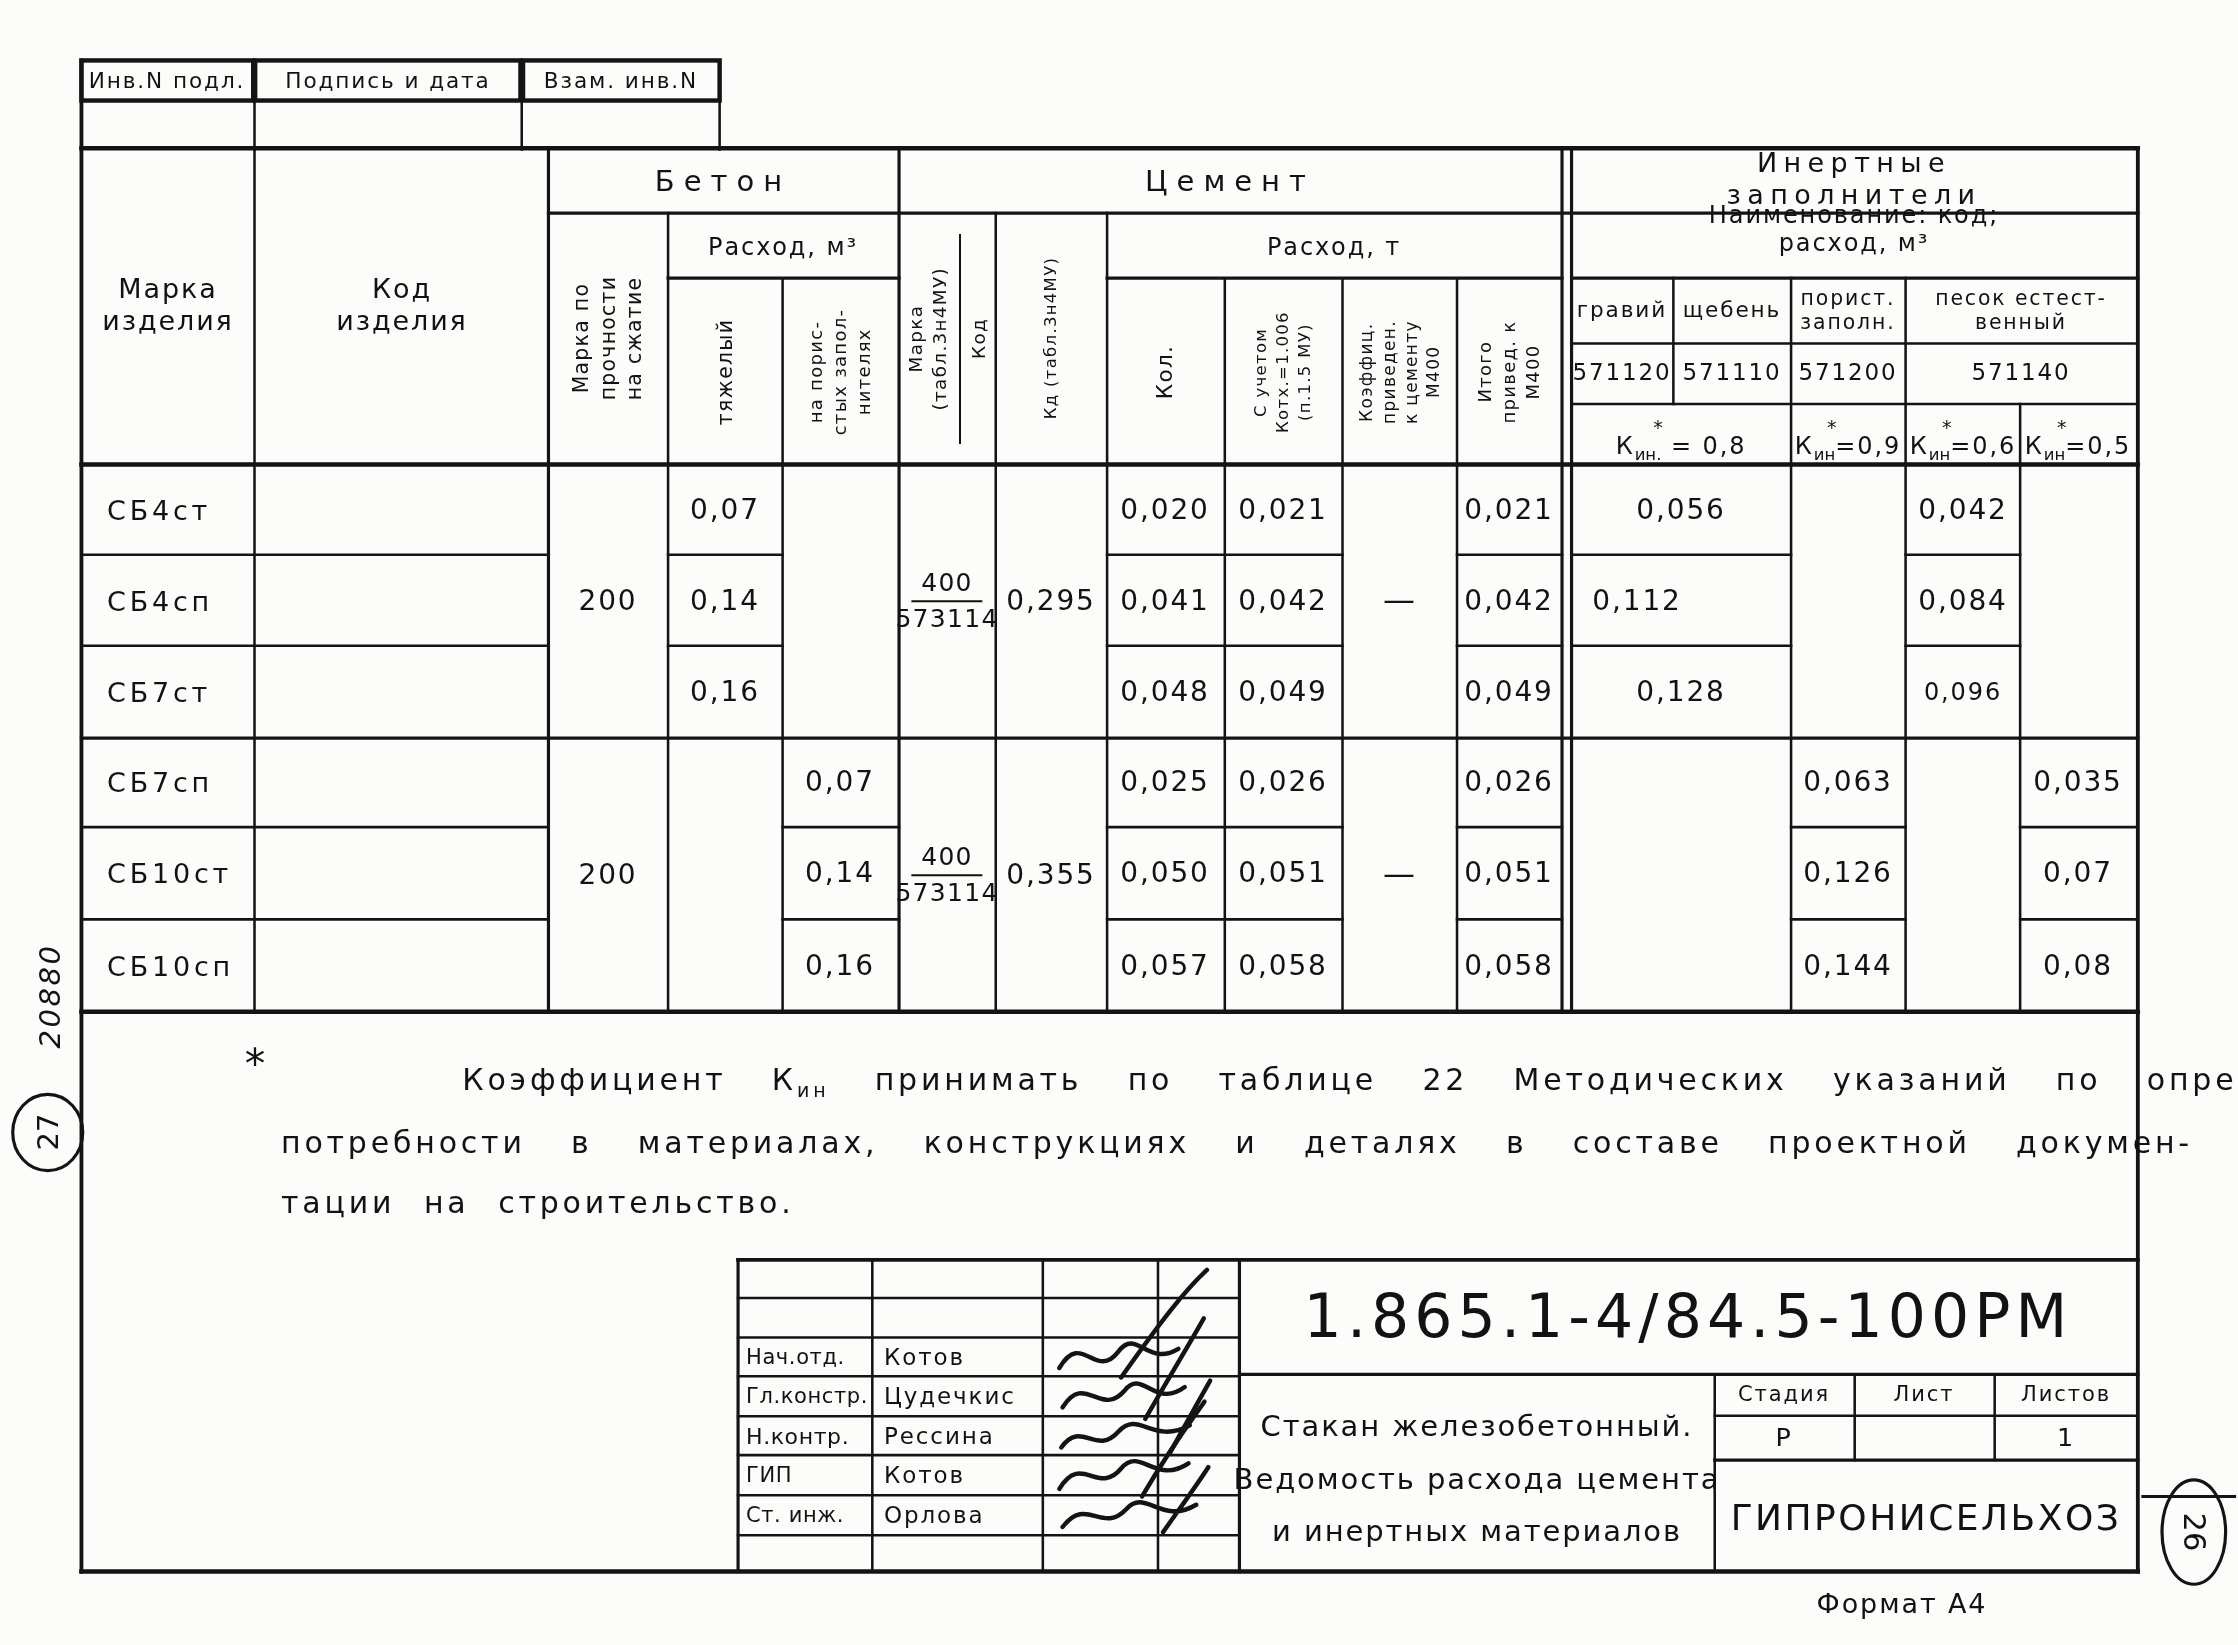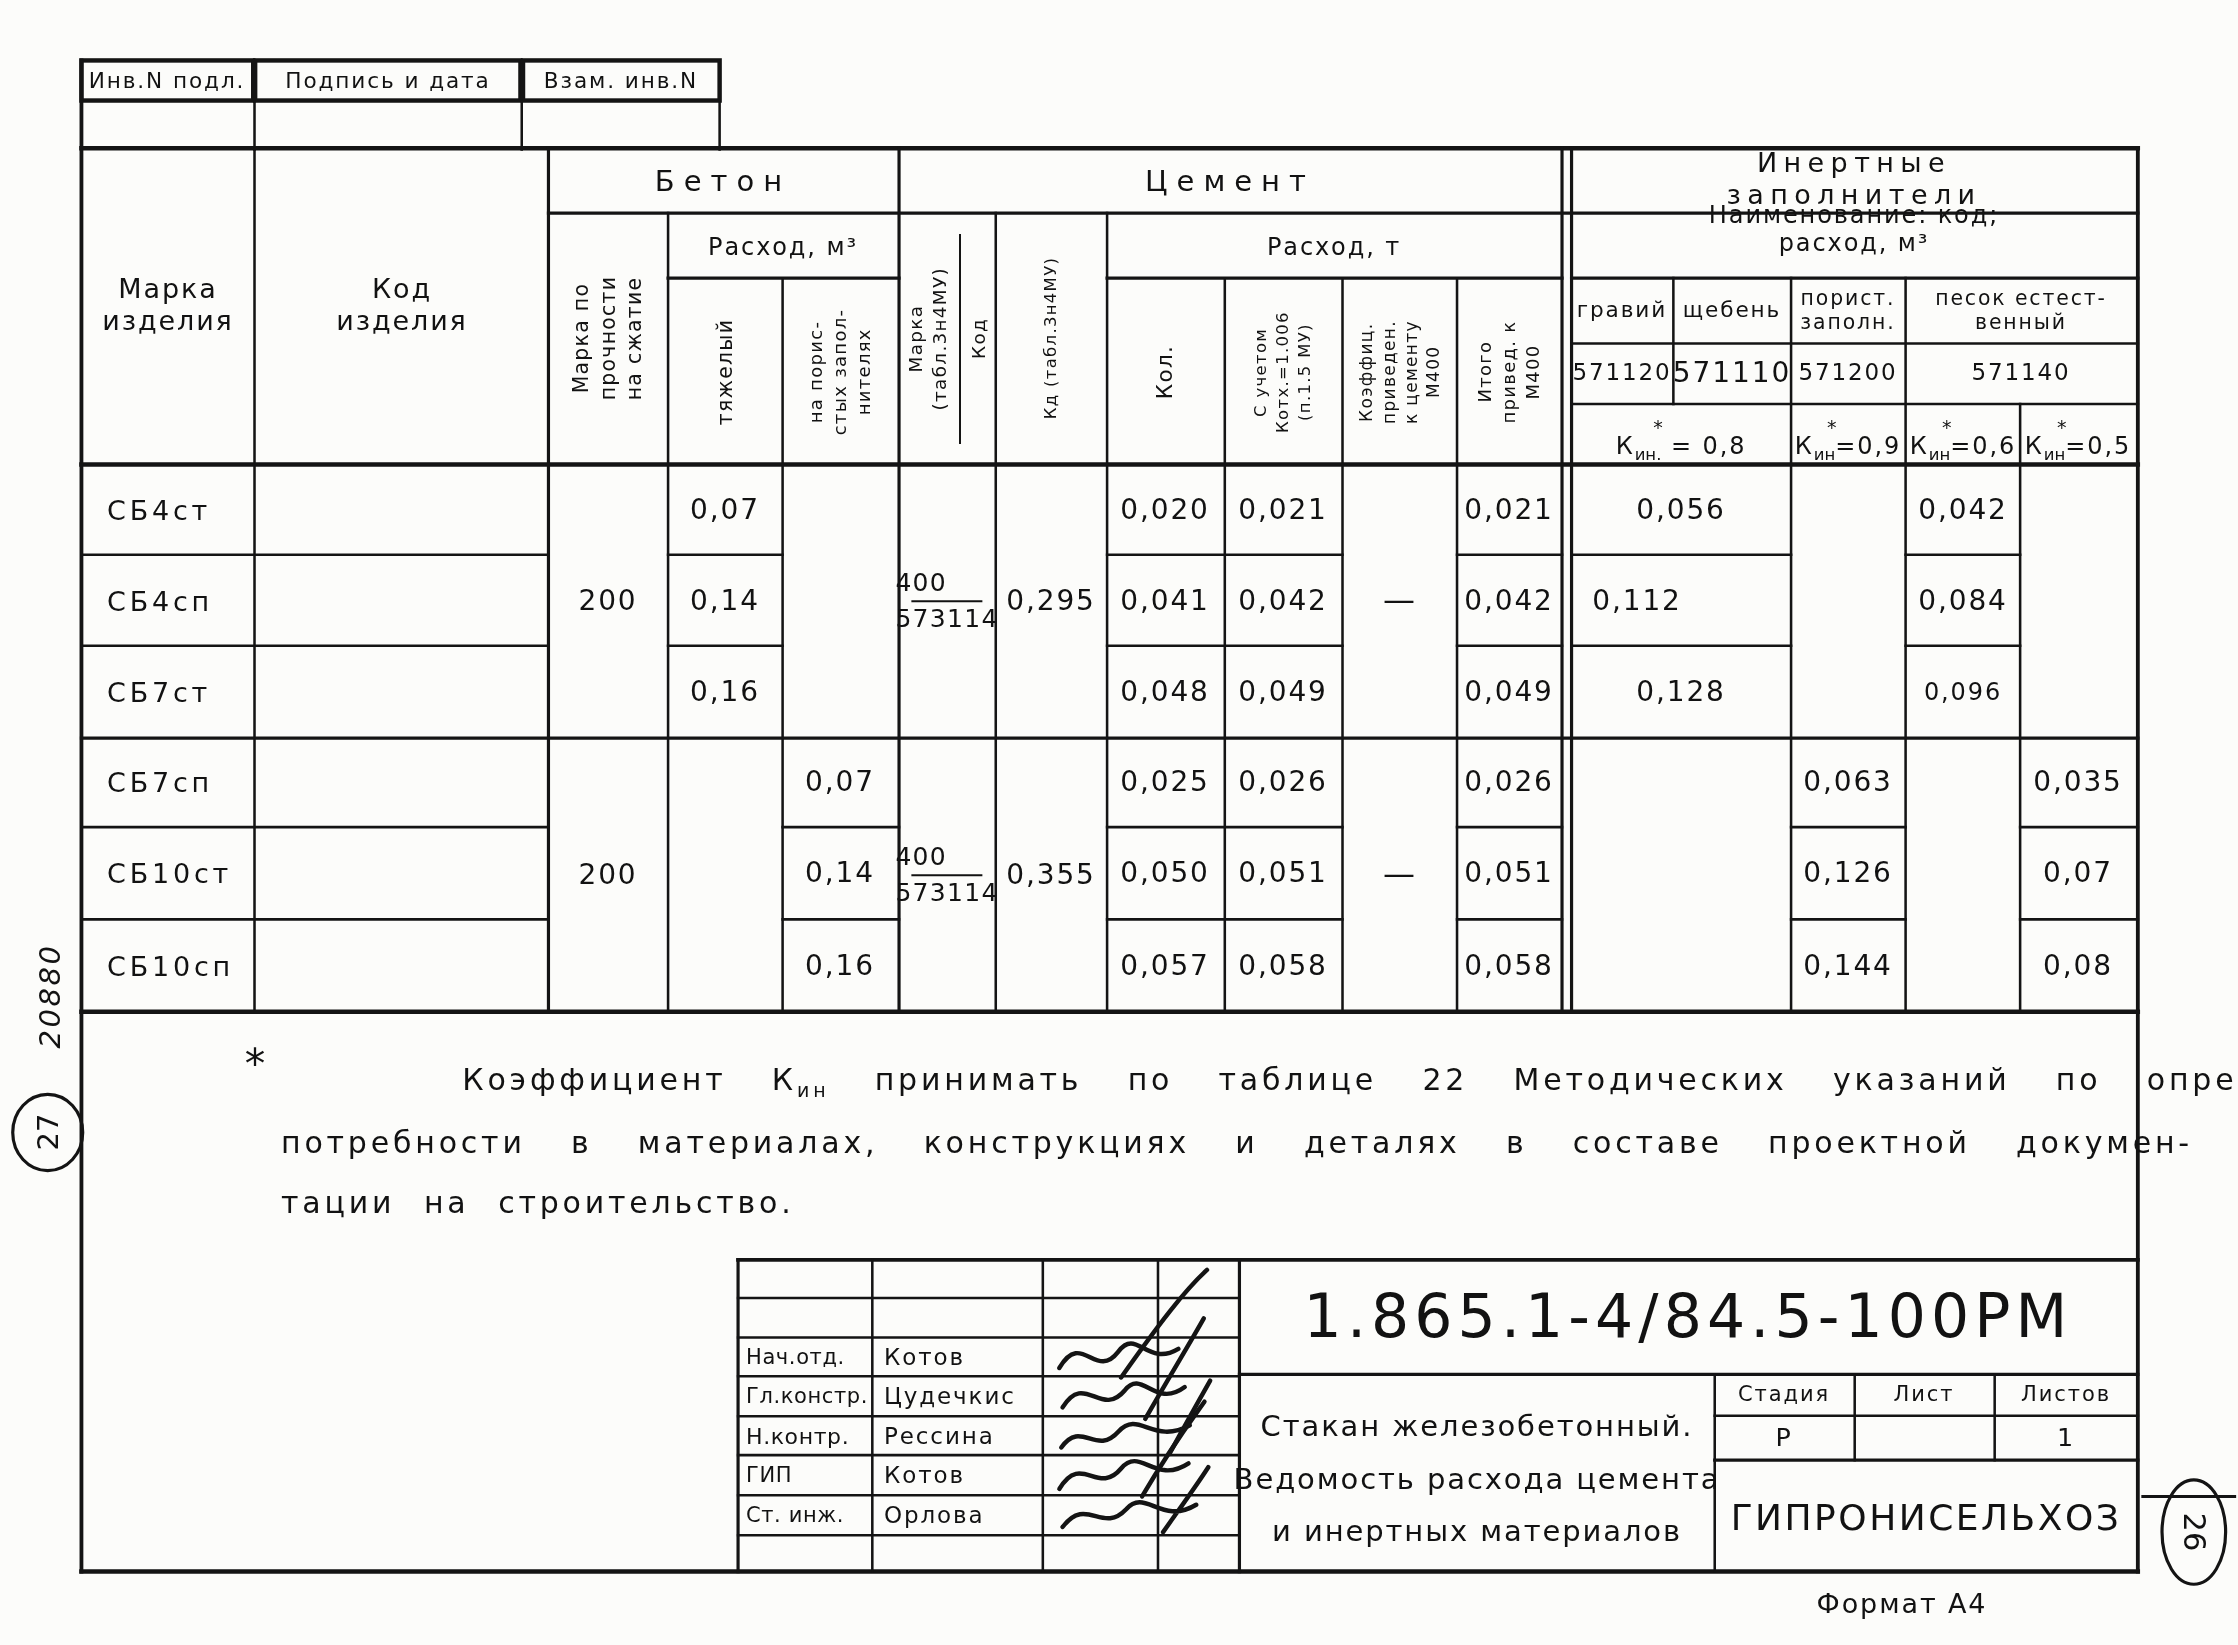--- a/index.html
+++ b/index.html
@@ -6,21 +6,21 @@
   #sheet{
     position:relative;width:2239px;height:1646px;background:#fcfcfa;
     font-family:"DejaVu Sans", sans-serif;color:#121212;overflow:hidden;
   }
   #gridsvg{position:absolute;left:0;top:0;width:2239px;height:1646px;}
   .t{position:absolute;transform:translate(-50%,-50%);text-align:center;
      white-space:pre-line;line-height:1.18;letter-spacing:1.9px;}
   .tl{position:absolute;transform:translateY(-50%);white-space:pre;letter-spacing:1.9px;}
   .v{position:absolute;writing-mode:vertical-rl;transform:translate(-50%,-50%) rotate(180deg);
      white-space:pre-line;line-height:1.32;letter-spacing:1.3px;text-align:center;}
-  .frac{position:absolute;transform:translate(-50%,-50%);text-align:left;
+  .frac{position:absolute;transform:translate(-50%,-50%);text-align:center;
         font-size:25px;line-height:1.12;letter-spacing:1.3px;}
   .fbar{width:71px;height:2.5px;background:#121212;margin:2.5px auto;}
   .kw{position:relative;display:inline-block;}
   .kw .star{position:absolute;top:-16.5px;right:-1.3px;font-size:19px;letter-spacing:0;}
   .kw sub{font-size:16.5px;letter-spacing:0;}
   sub.fn{font-size:19px;}
   .rot{position:absolute;transform:translate(-50%,-50%) rotate(-90deg);}
   .rotr{position:absolute;transform:translate(-50%,-50%) rotate(90deg);}
 </style>
 </head>
@@ -189,21 +189,21 @@
 М400</div>
 
   <div class="t" style="left:1622px;top:310px;font-size:21.6px">гравий</div>
   <div class="t" style="left:1732px;top:310px;font-size:21.6px">щебень</div>
   <div class="t" style="left:1848px;top:310px;font-size:20.4px">порист.
 заполн.</div>
   <div class="t" style="left:2021px;top:310px;font-size:20.4px">песок естест-
 венный</div>
 
   <div class="t" style="left:1622px;top:373px;font-size:23px">571120</div>
-  <div class="t" style="left:1732px;top:373px;font-size:28px">571110</div>
+  <div class="t" style="left:1732px;top:373px;font-size:23px">571110</div>
   <div class="t" style="left:1848px;top:373px;font-size:23px">571200</div>
   <div class="t" style="left:2021px;top:373px;font-size:23px">571140</div>
 
   <div class="t" style="left:1681px;top:434px;font-size:24px">
     <span class="kw"><span>К</span><sub>ин.</sub><span class="star">*</span></span><span> = 0,8</span>
   </div>
   <div class="t" style="left:1848px;top:434px;font-size:24px">
     <span class="kw"><span>К</span><sub>ин</sub><span class="star">*</span></span><span>=0,9</span>
   </div>
   <div class="t" style="left:1963px;top:434px;font-size:24px">

